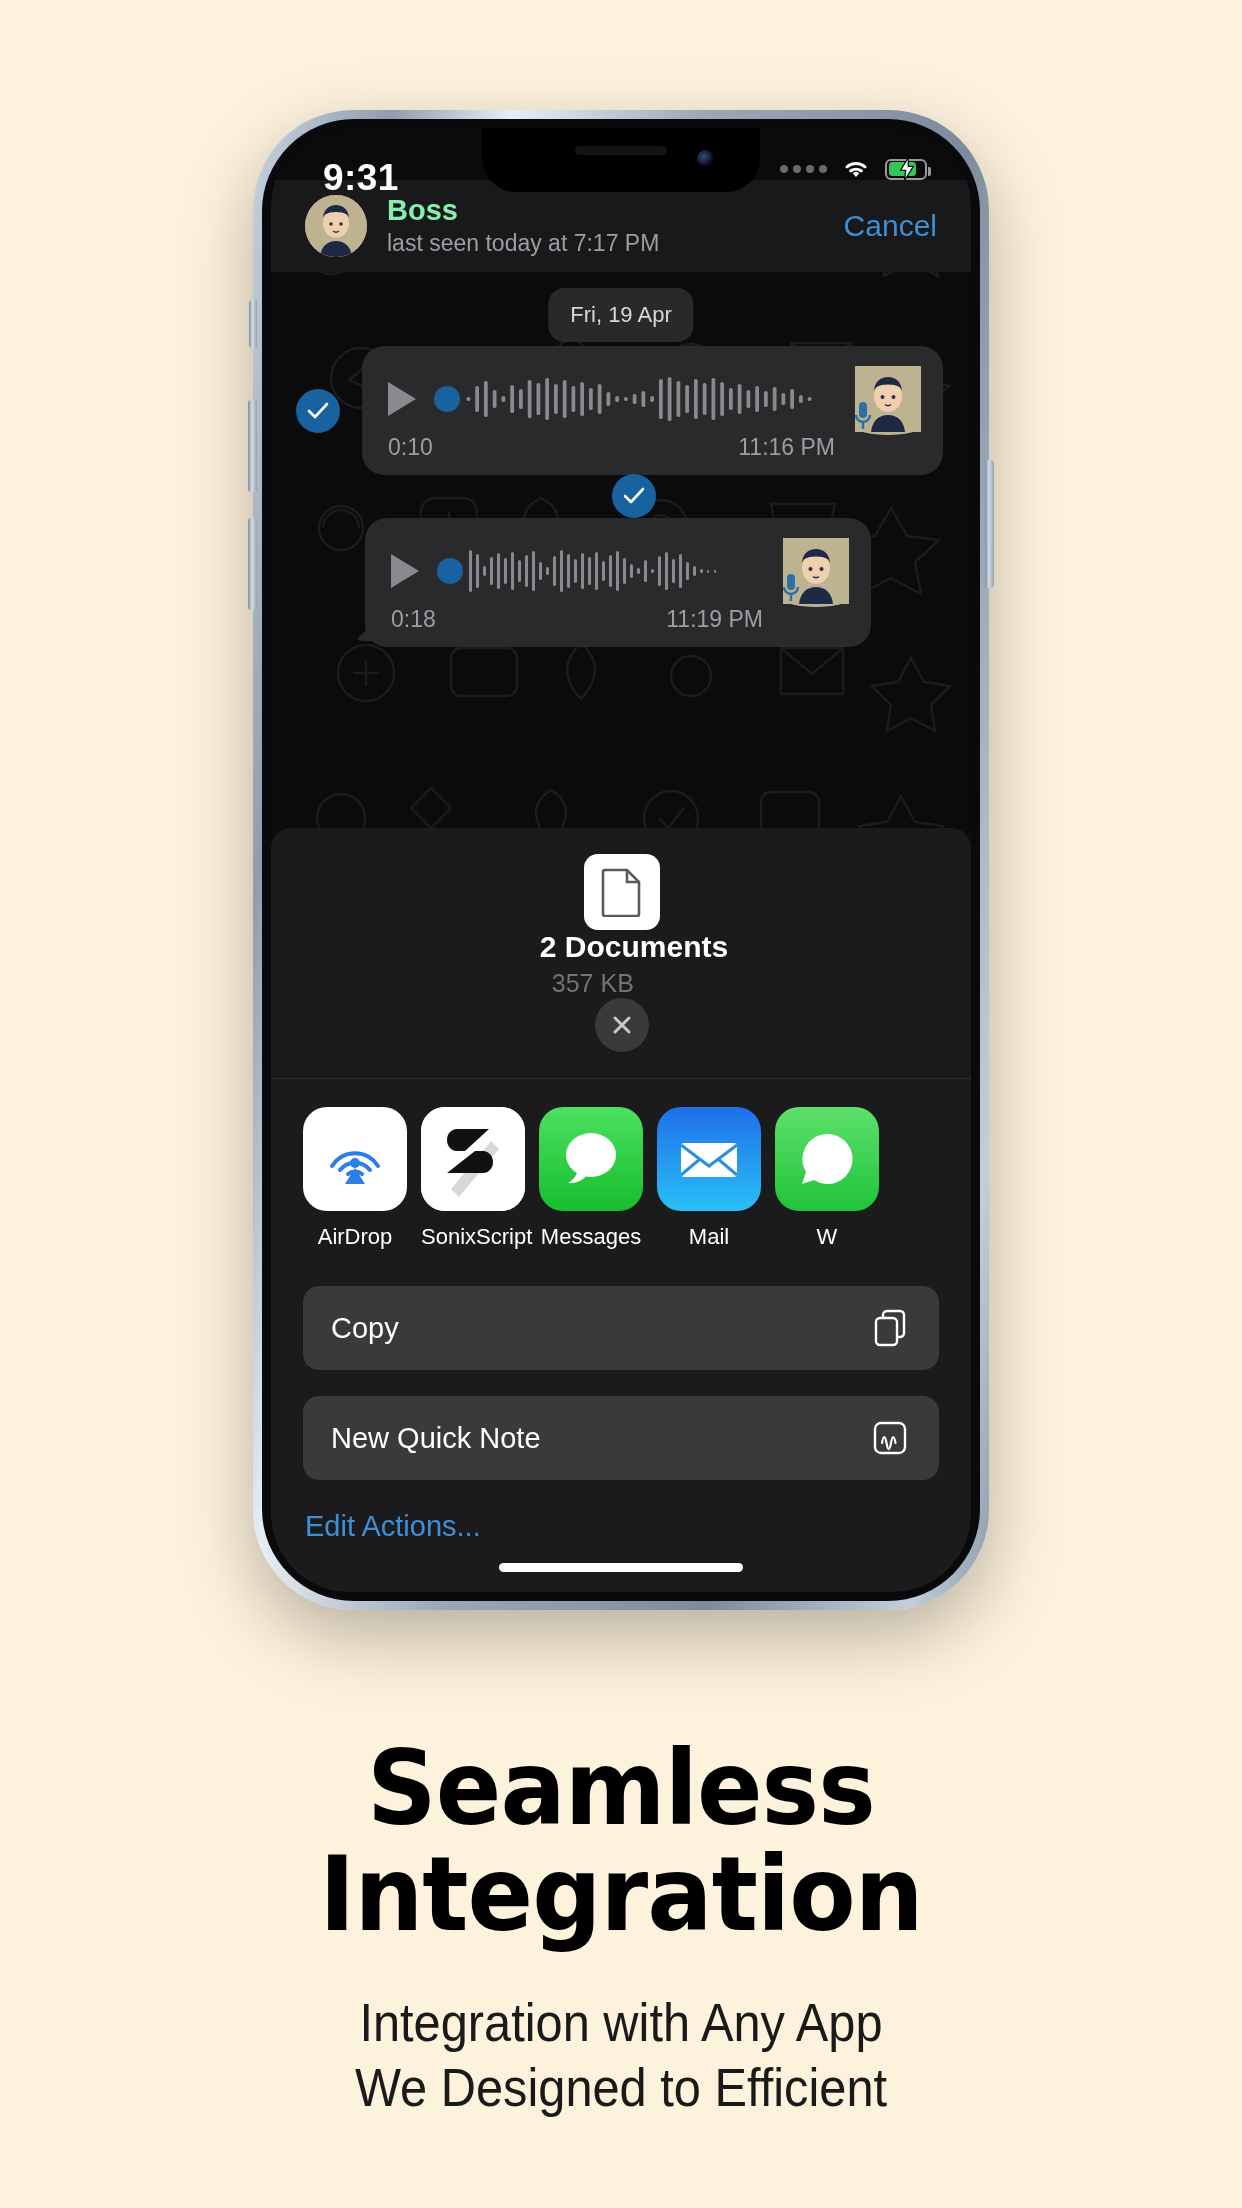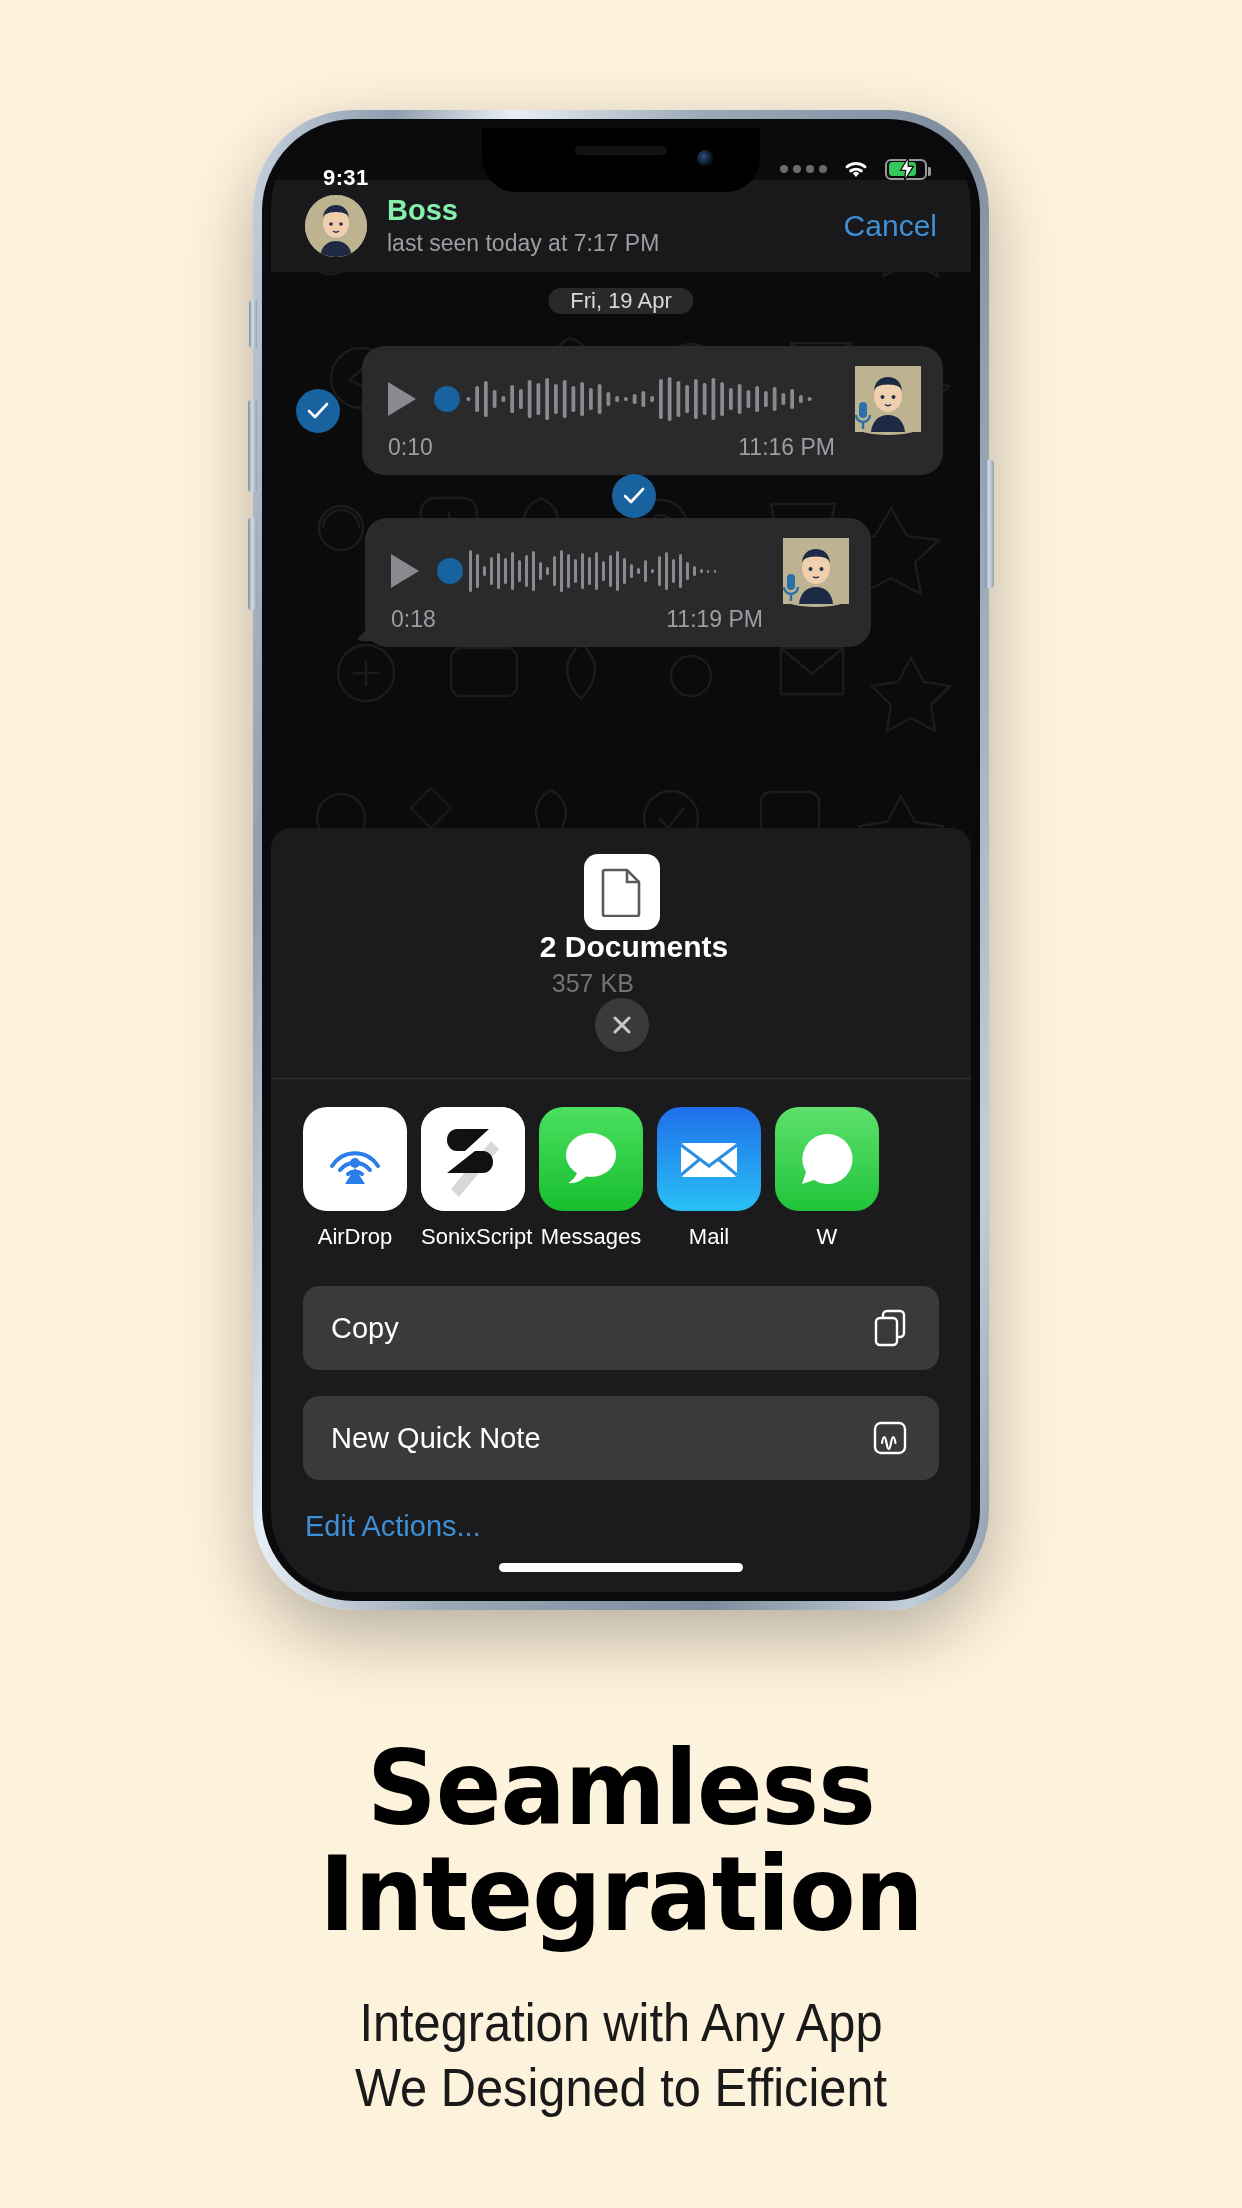--- a/index.html
+++ b/index.html
@@ -55,21 +55,21 @@
     width:17px; height:17px; border-radius:50%;
     background:radial-gradient(circle at 38% 38%,#2b4f7a,#050508 70%);
   }
 
   
   .statusbar{
     position:absolute; left:0; right:0; top:0; height:66px; z-index:35;
     display:flex; align-items:center; justify-content:space-between;
     padding:16px 44px 0 52px; color:#fff;
   }
-  .sb-time{ font-size:22px; font-weight:700; letter-spacing:.4px;margin-top:17px; }
+  .sb-time{ font-size:37px; font-weight:700; letter-spacing:.4px;margin-top:17px; }
   .sb-right{ display:flex; align-items:center; gap:14px; }
   .sig-dots{ display:flex; gap:5px; align-items:center; }
   .sig-dots i{ width:8px; height:8px; border-radius:50%; background:#6b6b6e; display:block; }
   .wifi{ width:30px; height:22px; }
   .batt{ position:relative; width:42px; height:21px; border:2px solid #9a9a9e; border-radius:6px; }
   .batt:after{ content:""; position:absolute; right:-6px; top:6px; width:3px; height:9px; background:#9a9a9e; border-radius:0 2px 2px 0; }
   .batt .fill{ position:absolute; left:1.5px; top:1.5px; bottom:1.5px; width:72%; background:#34C759; border-radius:3.5px; }
   .bolt{ position:absolute; left:52%; top:50%; transform:translate(-50%,-50%); width:17px; height:23px; }
 
   
@@ -85,21 +85,21 @@
     background:#bdb391;
   }
   .hdr-txt{ margin-left:20px; flex:1; min-width:0; }
   .hdr-name{ color:#86efac; font-size:29px; font-weight:600; line-height:1.14; }
   .hdr-sub{ color:#9d9da2; font-size:23px; line-height:1.26; margin-top:2px; }
   .hdr-cancel{ color:#3d8fd6; font-size:30px; font-weight:400; }
 
   .date-pill{
     position:absolute; left:50%; transform:translateX(-50%); top:160px; z-index:20;
     background:rgba(46,46,48,.86); color:#d8d8dc;
-    font-size:22px; padding:0 22px; border-radius:16px;
+    font-size:22px; padding:14px 22px; border-radius:16px;
   }
 
   .msg-row{ position:absolute; left:0; right:0; display:flex; align-items:center; z-index:20; }
   .msg-row.r1{ top:218px; }
   .msg-row.r2{ top:346px;flex-direction:column; }
   .check{
     margin-left:25px; width:44px; height:44px; border-radius:50%;
     background:#17629F; flex:none; position:relative;
   }
   .check svg{ position:absolute; left:11px; top:12px; }

